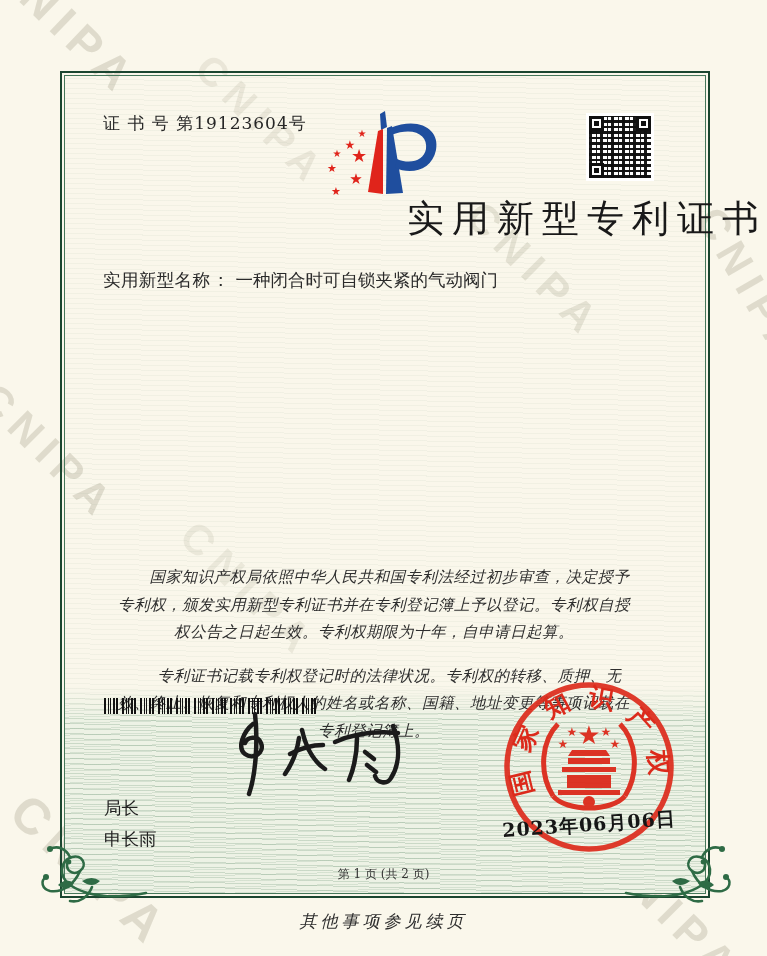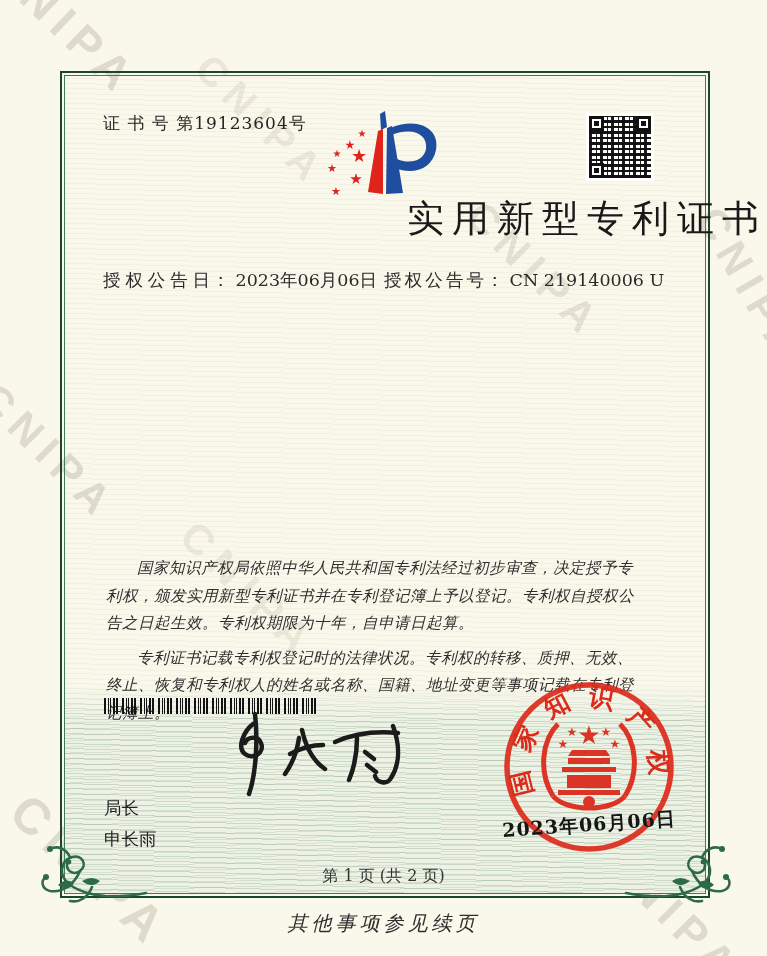--- a/index.html
+++ b/index.html
@@ -41,36 +41,36 @@
 
   .fields{position:absolute;left:103px;top:269px;width:562px;font-size:17.5px;color:#2a2a2a;}
   .field-row{position:relative;margin-bottom:18px;line-height:23px;white-space:nowrap;}
   .field-label{display:inline-block;width:107px;text-align:justify;text-align-last:justify;vertical-align:top;}
   .field-colon{display:inline-block;margin:0 6px 0 2px;}
   .field-pair2{position:absolute;left:281px;top:0;}
   .field-pair2 .field-label{width:100px;}
 
   .legal{position:absolute;left:99px;top:548px;width:550px;font-size:15.5px;font-style:italic;
          color:#2e2e2e;line-height:27.5px;letter-spacing:0.5px;}
-  .legal p{margin:7px;text-indent:2em;}
+  .legal p{margin:16px;text-indent:2em;text-align:center;}
 
   .barcode{position:absolute;left:104px;top:698px;width:214px;height:16px;
     background-image:
       repeating-linear-gradient(90deg, #121212 0 2px, rgba(0,0,0,0) 2px 4px, #121212 4px 5px, rgba(0,0,0,0) 5px 9px),
       repeating-linear-gradient(90deg, #121212 0 1px, rgba(0,0,0,0) 1px 6px);}
 
   .signer{position:absolute;left:104px;top:749px;font-size:17.5px;color:#222;line-height:31px;margin-top:44px;}
   .signature{position:absolute;left:195px;top:700px;}
 
   .seal{position:absolute;left:496px;top:680px;}
   .seal-date{position:absolute;left:500px;top:812px;width:178px;text-align:center;font-size:19px;
              font-weight:bold;color:#161616;transform:rotate(-4deg);letter-spacing:1px;}
 
-  .page-info{position:absolute;left:0;right:0;top:866px;text-align:center;font-size:16px;color:#333;}
-  .footer-note{position:absolute;left:0;right:0;top:910px;text-align:center;font-size:20px;
+  .page-info{position:absolute;left:0;right:0;top:866px;text-align:center;font-size:12px;color:#333;}
+  .footer-note{position:absolute;left:0;right:0;top:910px;text-align:center;font-size:17px;
                font-style:italic;color:#2e2e2e;letter-spacing:4px;}
 
   .flourish{position:absolute;top:841px;}
   .flourish.left{left:22px;}
   .flourish.right{left:624px;transform:scaleX(-1);}
 </style>
 </head>
 <body>
 
 <div class="page">
@@ -139,21 +139,21 @@
 
   <div class="qr">
     <div class="finder f-tl"></div>
     <div class="finder f-tr"></div>
     <div class="finder f-bl"></div>
   </div>
 
   <div class="title">实用新型专利证书</div>
 
   <div class="fields">
-      <div class="field-row"><span class="field-label">授权公告日</span><span class="field-colon">：</span><span class="field-value">2023年06月06日</span><span class="field-pair2"><span class="field-label">授权公告号</span><span class="field-colon">：</span><span class="field-value">CN 219140006 U</span></span></div>
+      <div class="field-row"><span class="field-label">实用新型名称</span><span class="field-colon">：</span><span class="field-value">一种闭合时可自锁夹紧的气动阀门</span></div>
     </div>
 
   <div class="legal">
       <p>国家知识产权局依照中华人民共和国专利法经过初步审查，决定授予专利权，颁发实用新型专利证书并在专利登记簿上予以登记。专利权自授权公告之日起生效。专利权期限为十年，自申请日起算。</p>
       <p>专利证书记载专利权登记时的法律状况。专利权的转移、质押、无效、终止、恢复和专利权人的姓名或名称、国籍、地址变更等事项记载在专利登记簿上。</p>
     </div>
 
   <div class="barcode"></div>
 
   <div class="signer">

